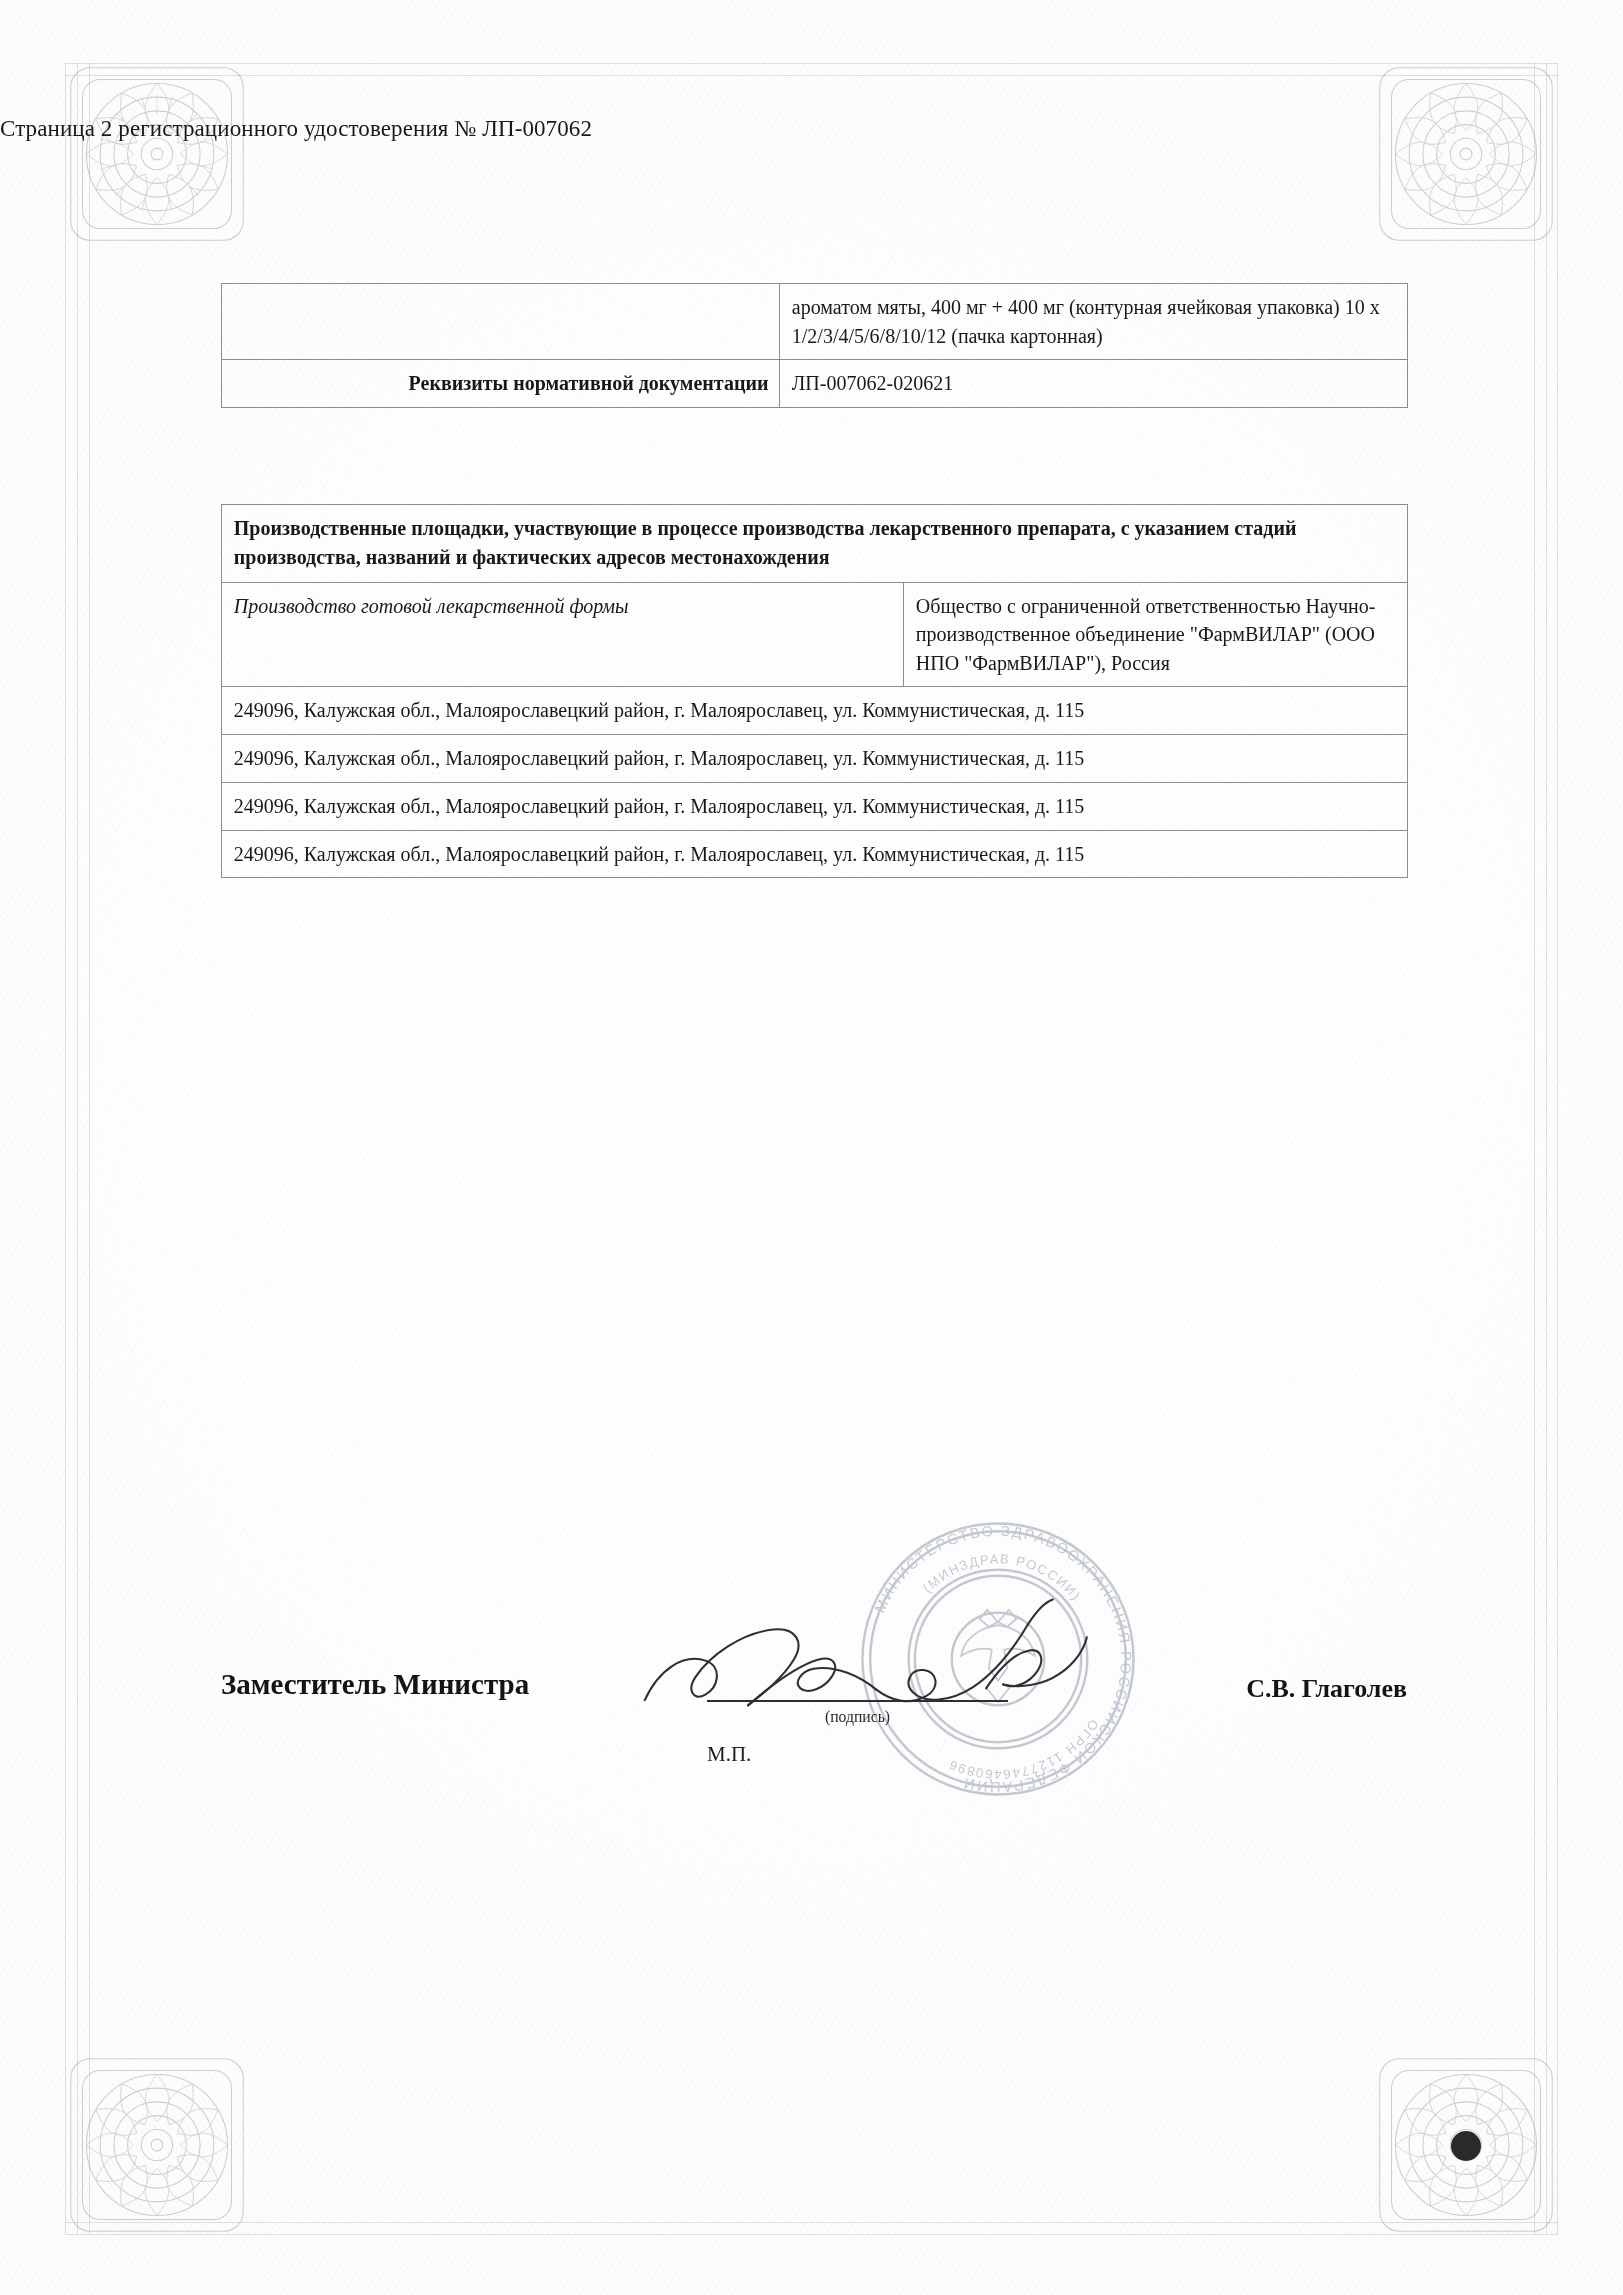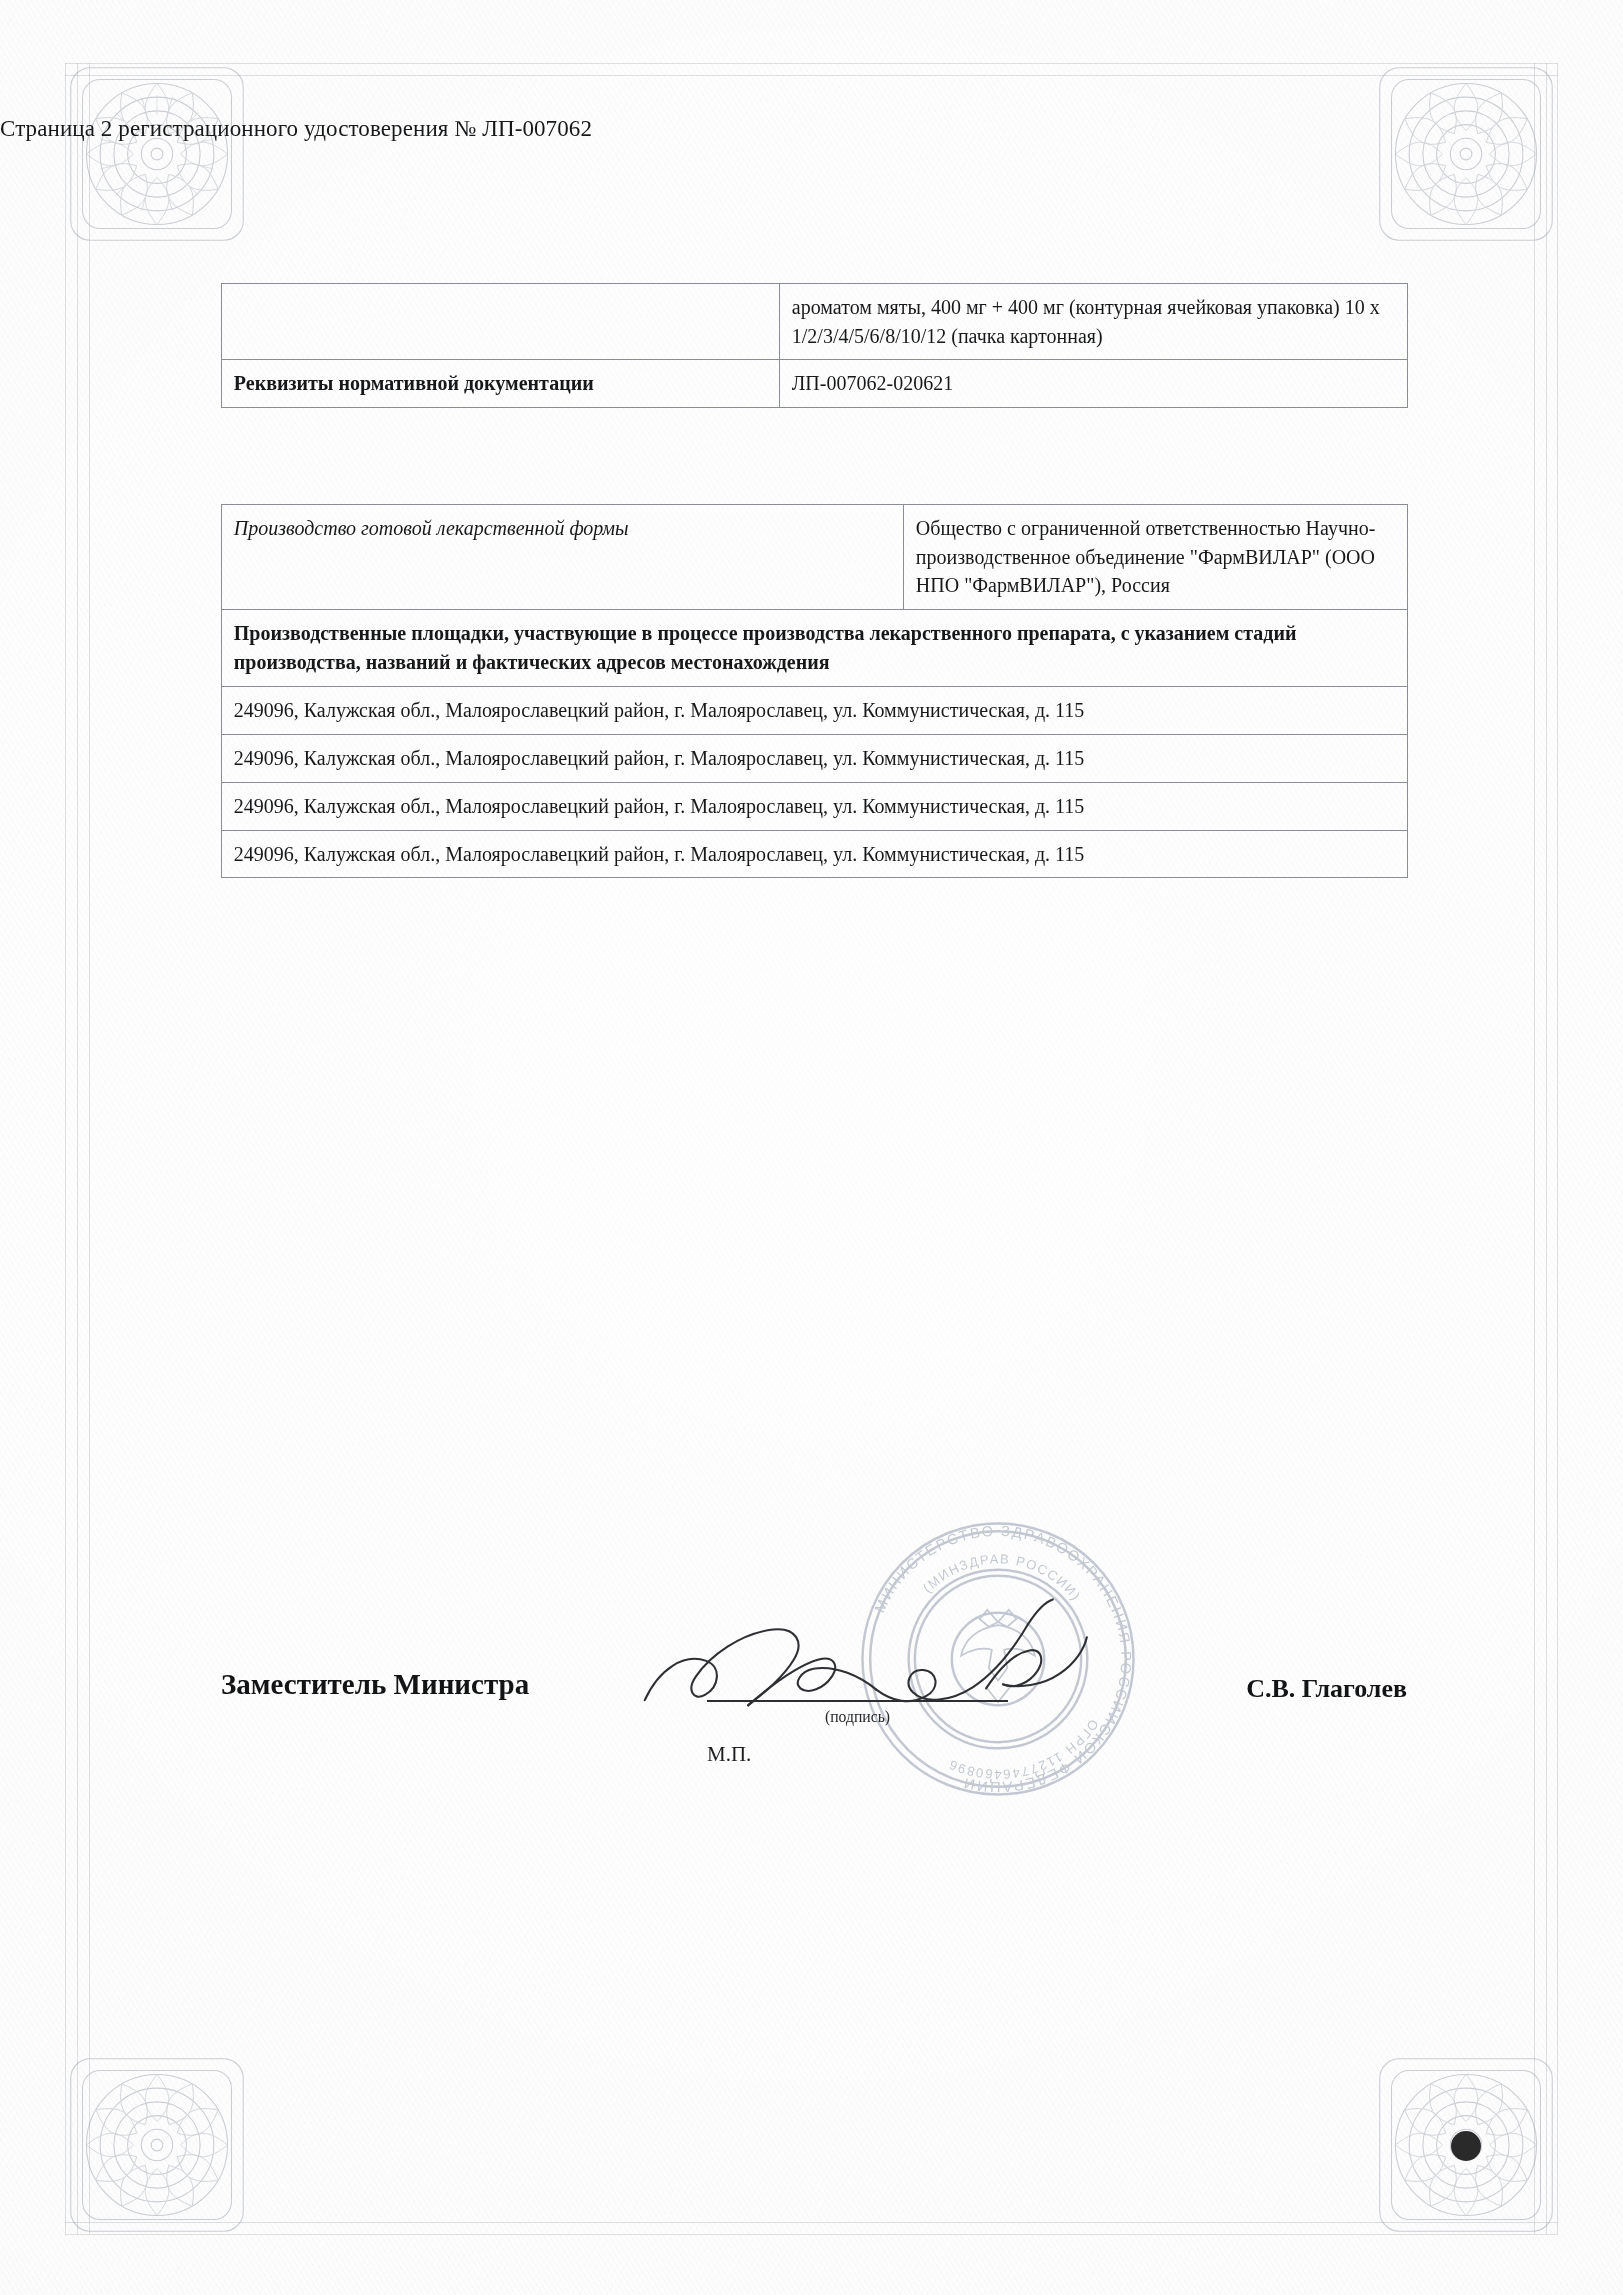--- a/index.html
+++ b/index.html
@@ -105,21 +105,21 @@
     font-size: 20px;
     line-height: 1.42;
     color: #17181a;
   }
   table.doc-table td {
     border: 1.3px solid #8a8d93;
     padding: 9.2px 10.5px 9.2px 11.8px;
     vertical-align: top;
     background: transparent;
   }
-  .cell-bold   { font-weight: bold; }
+  .cell-bold   { font-weight: bold; text-align: right; }
   .cell-italic { font-style: italic; }
   .cell-head {
     font-weight: bold;
     line-height: 1.46;
     padding: 11.8px 13px 13px 13px;
   }
 
   #table-spec  { left: 221px; top: 283px;  width: 1186px; }
   #table-sites { left: 221px; top: 504px;  width: 1186px; }
 
@@ -412,26 +412,26 @@
       </tbody>
     </table>
 
     <table class="doc-table" id="table-sites">
       <colgroup>
         <col style="width:682px">
         <col style="width:504px">
       </colgroup>
       <tbody>
         <tr>
+          <td class="cell-head" colspan="2">Производственные площадки, участвующие в процессе производства лекарственного препарата, с указанием стадий производства, названий и фактических адресов местонахождения</td>
+        </tr>
+
+        <tr>
           <td class="cell-italic">Производство готовой лекарственной формы</td>
           <td>Общество с ограниченной ответственностью Научно-производственное объединение "ФармВИЛАР" (ООО НПО "ФармВИЛАР"), Россия</td>
-        </tr>
-
-        <tr>
-          <td class="cell-head" colspan="2">Производственные площадки, участвующие в процессе производства лекарственного препарата, с указанием стадий производства, названий и фактических адресов местонахождения</td>
         </tr>
         <tr>
           <td colspan="2">249096, Калужская обл., Малоярославецкий район, г. Малоярославец, ул. Коммунистическая, д. 115</td>
         </tr>
 
         <tr>
           <td colspan="2">249096, Калужская обл., Малоярославецкий район, г. Малоярославец, ул. Коммунистическая, д. 115</td>
         </tr>
 
         <tr>

